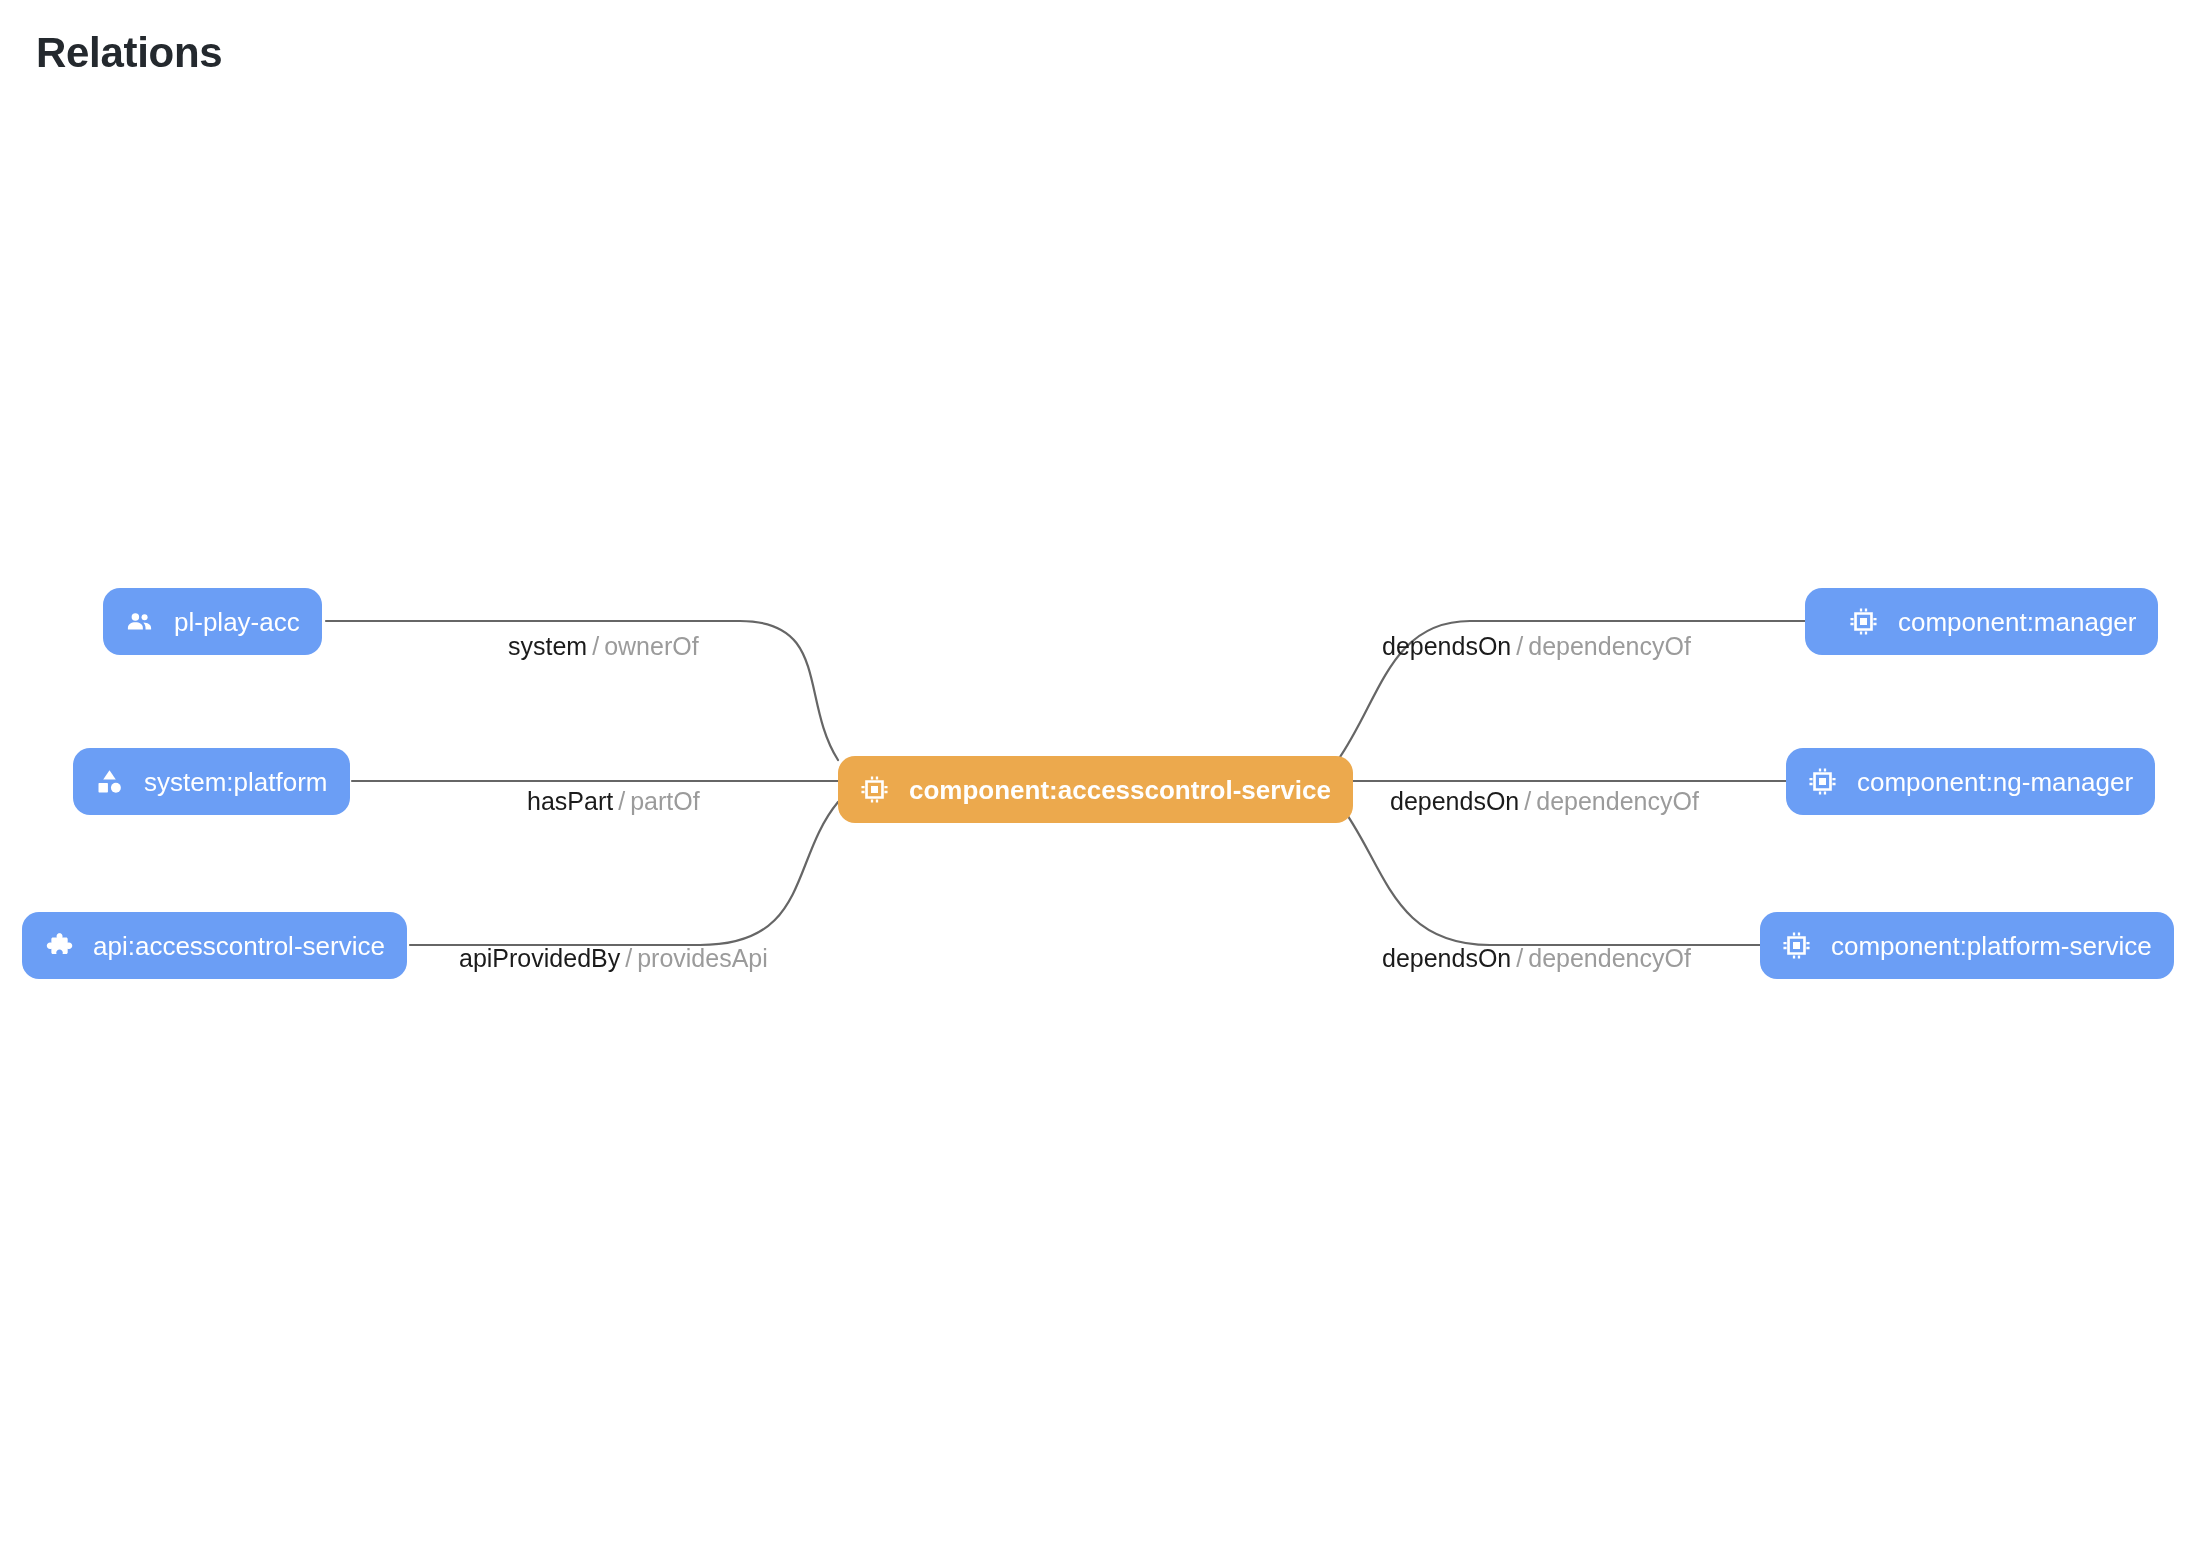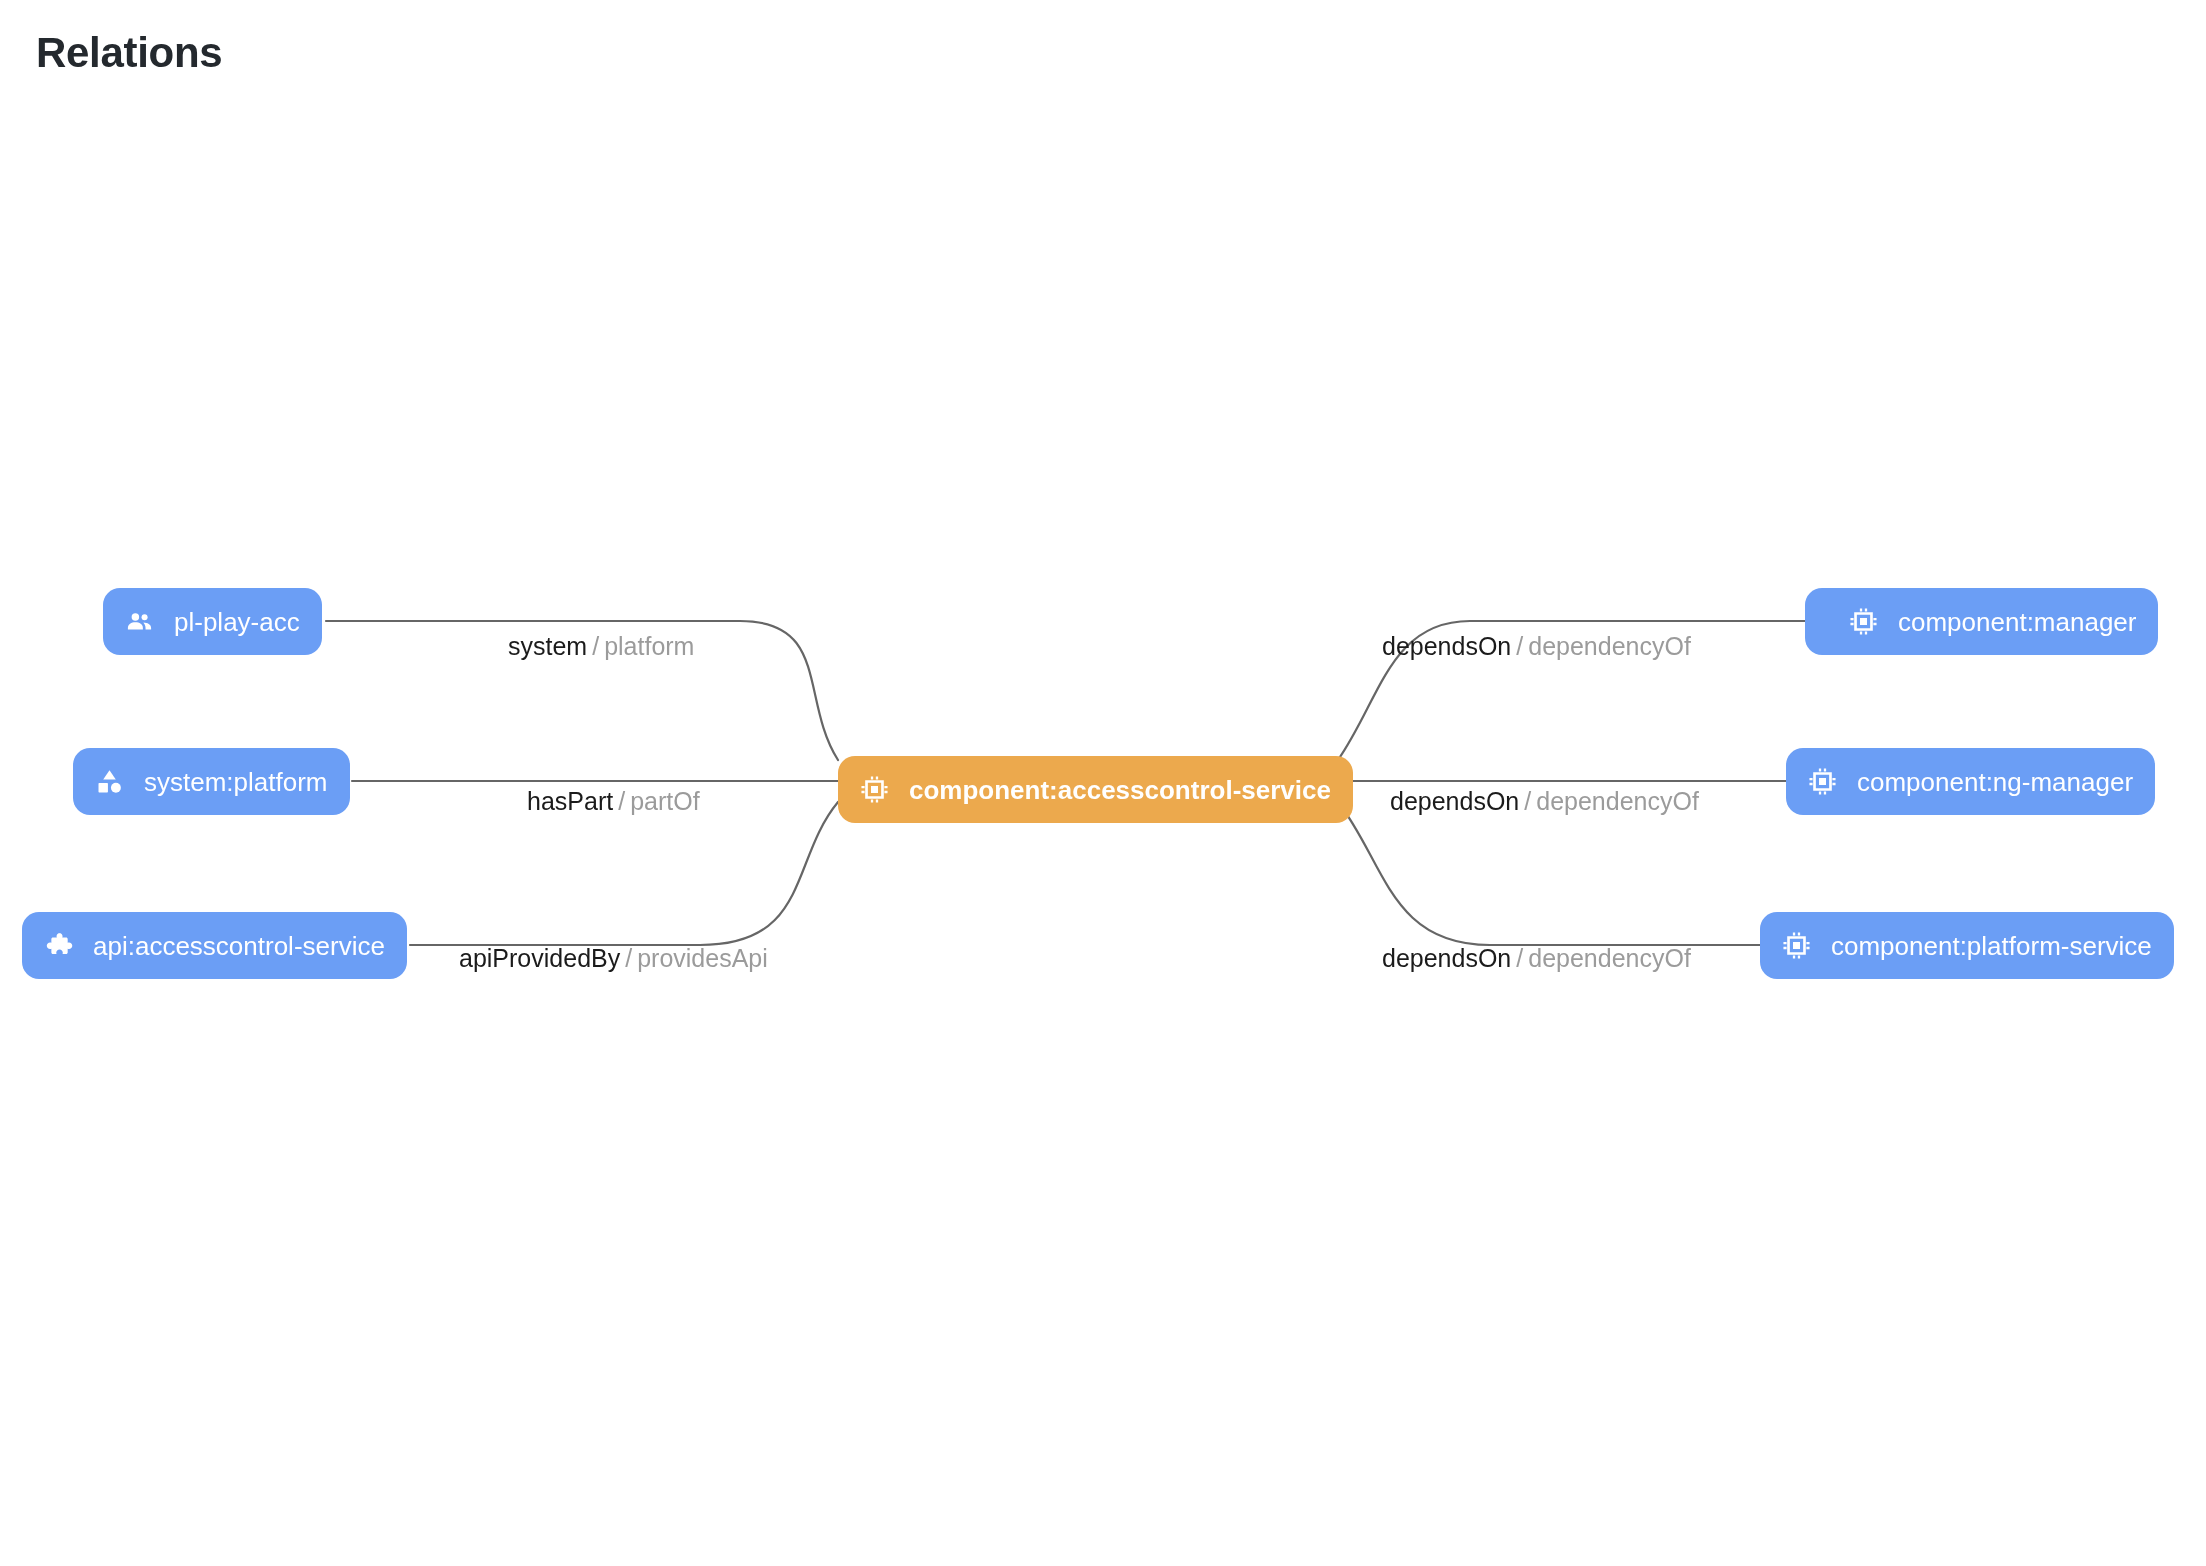--- a/index.html
+++ b/index.html
@@ -150,21 +150,21 @@
 
         <path d="M 1338 760 C 1380 700 1390 621 1470 621 L 1805 621"></path>
 
         <path d="M 1338 781 L 1786 781"></path>
 
         <path d="M 1338 802 C 1385 862 1390 945 1490 945 L 1760 945"></path>
       </g>
     </svg>
 
     <div class="edge-label" id="label-owner">
-      <span class="rel-fwd">system</span><span class="rel-sep">/</span><span class="rel-rev">platform</span>
+      <span class="rel-fwd">system</span><span class="rel-sep">/</span><span class="rel-rev">ownerOf</span>
     </div>
 
     <div class="edge-label" id="label-haspart">
       <span class="rel-fwd">hasPart</span><span class="rel-sep">/</span><span class="rel-rev">partOf</span>
     </div>
 
     <div class="edge-label" id="label-apiprov">
       <span class="rel-fwd">apiProvidedBy</span><span class="rel-sep">/</span><span class="rel-rev">providesApi</span>
     </div>
 

